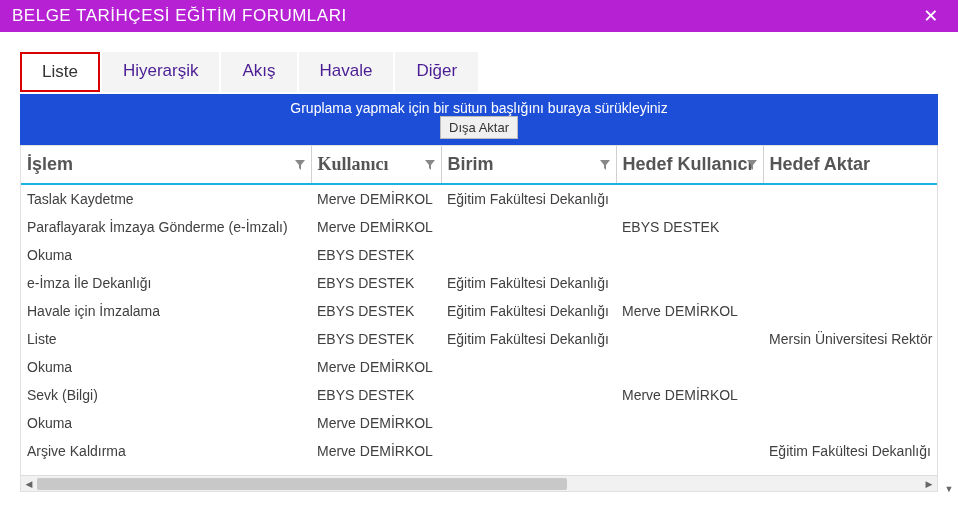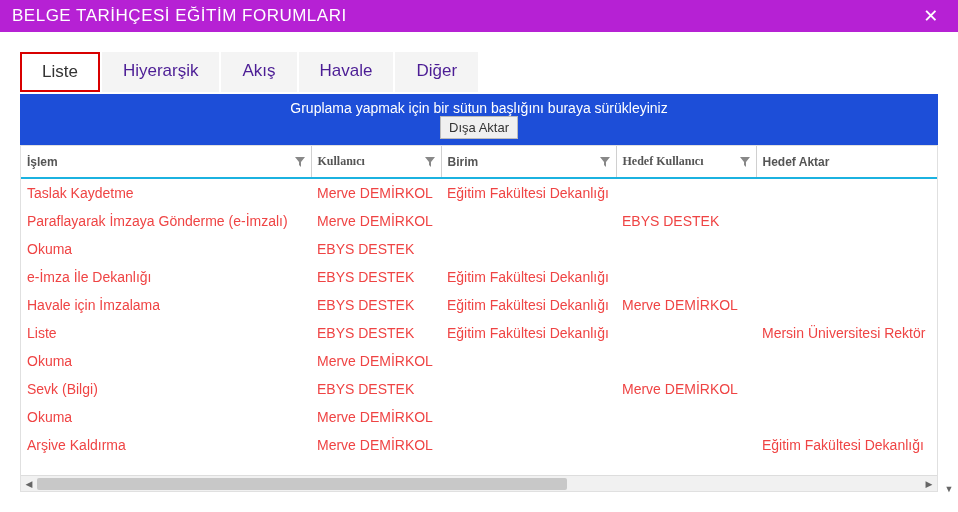--- a/index.html
+++ b/index.html
@@ -91,21 +91,21 @@
   overflow-x: auto;
   overflow-y: auto;
 }
 table {
   border-collapse: collapse;
   width: 100%;
   min-width: 955px;
 }
 thead th {
   text-align: left;
-  font-size: 12px;
+  font-size: 18px;
   font-weight: 600;
   color: #555;
   padding: 8px 10px 8px 6px;
   border-bottom: 2px solid #1bb2e0;
   border-right: 1px solid #d0d0d0;
   position: relative;
   background: #fff;
   white-space: nowrap;
 }
 thead th:last-child { border-right: none; }
@@ -114,21 +114,21 @@
   right: 6px;
   top: 50%;
   transform: translateY(-50%);
   width: 10px;
   height: 10px;
   cursor: pointer;
 }
 .filter-icon svg { display: block; }
 tbody td {
   font-size: 14px;
-  color: #ef4444;
+  color: #404040;
   padding: 6px 6px;
   white-space: nowrap;
 }
 .hscroll {
   height: 16px;
   background: #f1f1f1;
   position: relative;
   border-top: 1px solid #ddd;
   display: flex;
   align-items: center;
@@ -192,21 +192,21 @@
                 <th style="width: 130px; font-family: Liberation Serif, serif;"><span>Kullanıcı</span><span class="filter-icon">
                     <svg viewBox="0 0 10 10" width="10" height="10">
                       <path d="M0 0 L10 0 L6 5 L6 10 L4 8 L4 5 Z" fill="#888"></path>
                     </svg>
                   </span></th>
                 <th style="width: 175px; margin-top: 21px;"><span>Birim</span><span class="filter-icon">
                     <svg viewBox="0 0 10 10" width="10" height="10">
                       <path d="M0 0 L10 0 L6 5 L6 10 L4 8 L4 5 Z" fill="#888"></path>
                     </svg>
                   </span></th>
-                <th style="width: 140px; font-family: Liberation Serif, serif;"><span>Hedef Kullanıcı</span><span class="filter-icon">
+                <th style="width: 140px;"><span>Hedef Kullanıcı</span><span class="filter-icon">
                     <svg viewBox="0 0 10 10" width="10" height="10">
                       <path d="M0 0 L10 0 L6 5 L6 10 L4 8 L4 5 Z" fill="#888"></path>
                     </svg>
                   </span></th>
                 <th><span>Hedef Aktar</span></th>
               </tr>
             </thead>
           <tbody id="tbody">
               <tr>
                 <td>Taslak Kaydetme</td>

